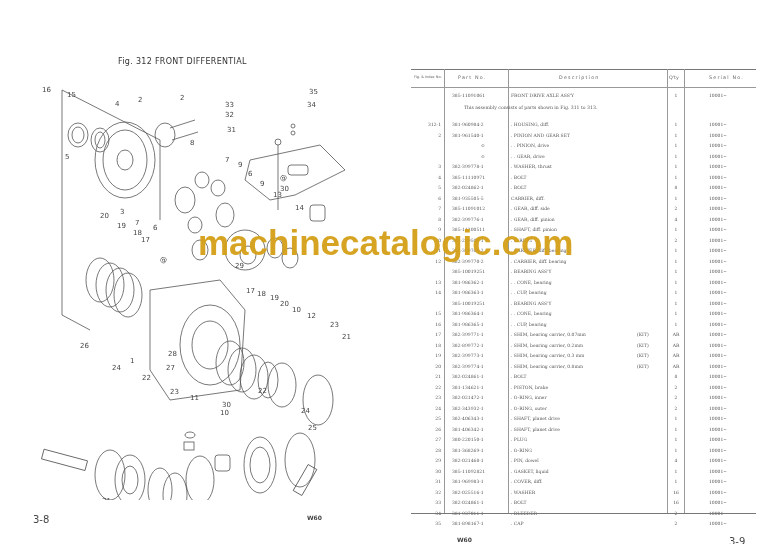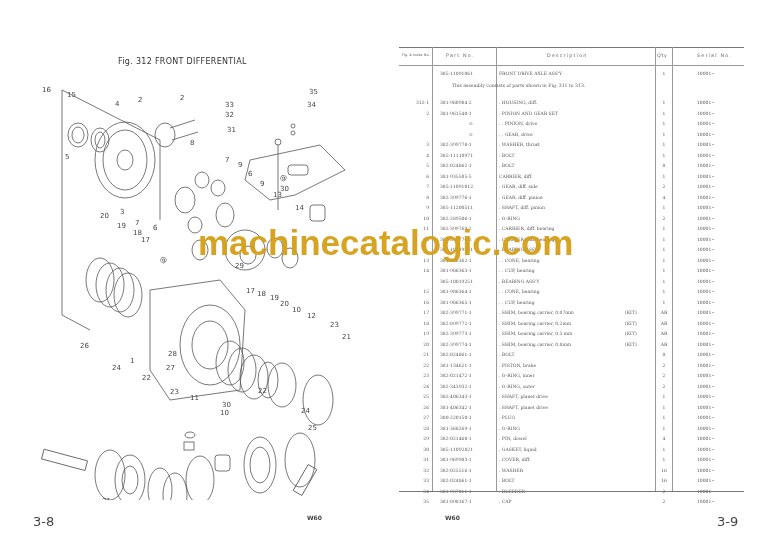--- a/index.html
+++ b/index.html
@@ -1,22 +1,22 @@
 <!DOCTYPE html>
 <html><head>
 <meta charset="utf-8">
 <style>
   html,body{margin:0;padding:0;background:#fff;}
   body{width:768px;height:544px;position:relative;overflow:hidden;font-family:"DejaVu Serif",serif;color:#333;}
   .page{position:absolute;top:0;height:407px;background:#fff;}
   .left{left:0;width:384px;}
-  .right{left:372px;width:384px;}
+  .right{left:384px;width:384px;margin-top:22px;}
   .fig-title{position:absolute;left:118px;top:57px;font-family:"DejaVu Sans",sans-serif;font-size:8px;color:#333;letter-spacing:0.3px;}
   .diagram{position:absolute;left:20px;top:80px;width:360px;height:420px;}
-  .page-num{position:absolute;font-family:"DejaVu Sans",sans-serif;font-size:13px;color:#444;}
+  .page-num{position:absolute;font-family:"DejaVu Sans",sans-serif;font-size:10px;color:#444;}
   .model{position:absolute;font-family:"DejaVu Sans",sans-serif;font-size:6px;font-weight:bold;color:#444;}
   .hdr{position:absolute;left:27px;top:47px;width:345px;height:17px;border-top:1px solid #777;border-bottom:1px solid #999;}
   .vline{position:absolute;width:0;border-left:1px solid #999;}
   .hdr-cell{position:absolute;top:53px;font-size:4.8px;font-family:"DejaVu Sans",sans-serif;letter-spacing:1.2px;color:#666;}
   .row{position:absolute;left:27px;width:345px;height:10px;font-size:4.5px;line-height:10px;font-family:"DejaVu Serif",serif;color:#555;}
   .row span{position:absolute;white-space:nowrap;}
   .c-fig{left:0;width:30px;text-align:right;}
   .c-part{left:41px;}
   .c-desc{left:100px;}
   .c-kit{left:226px;}

